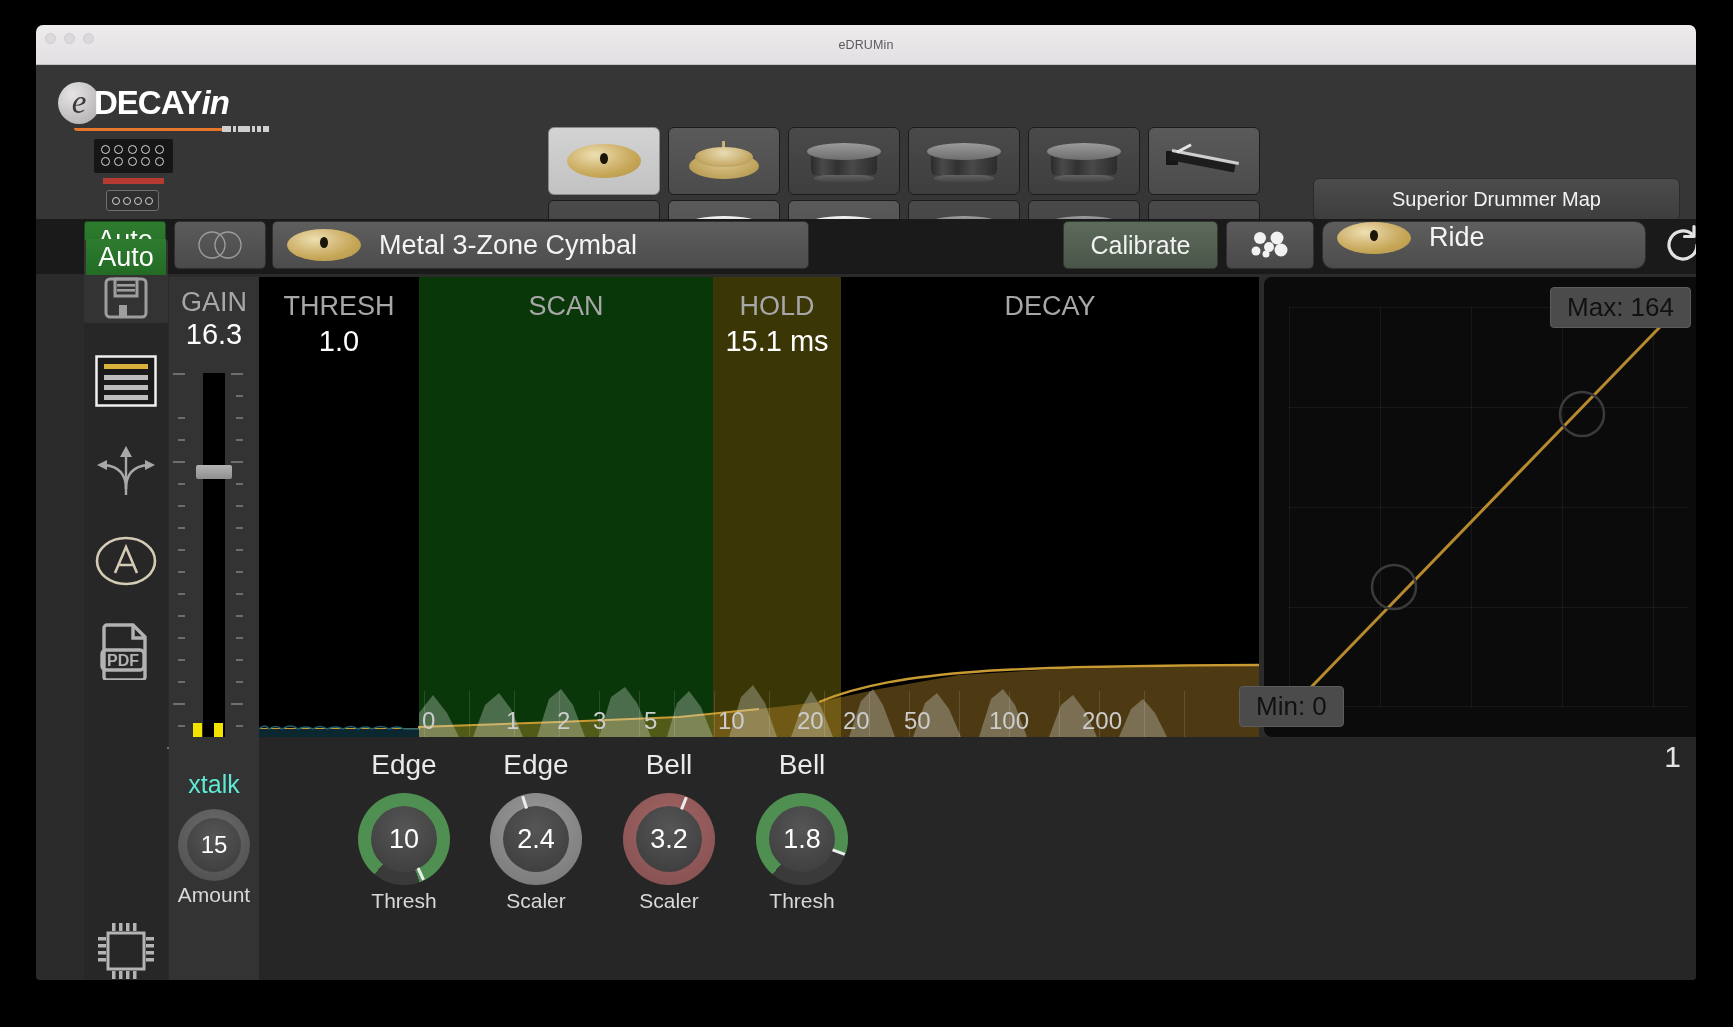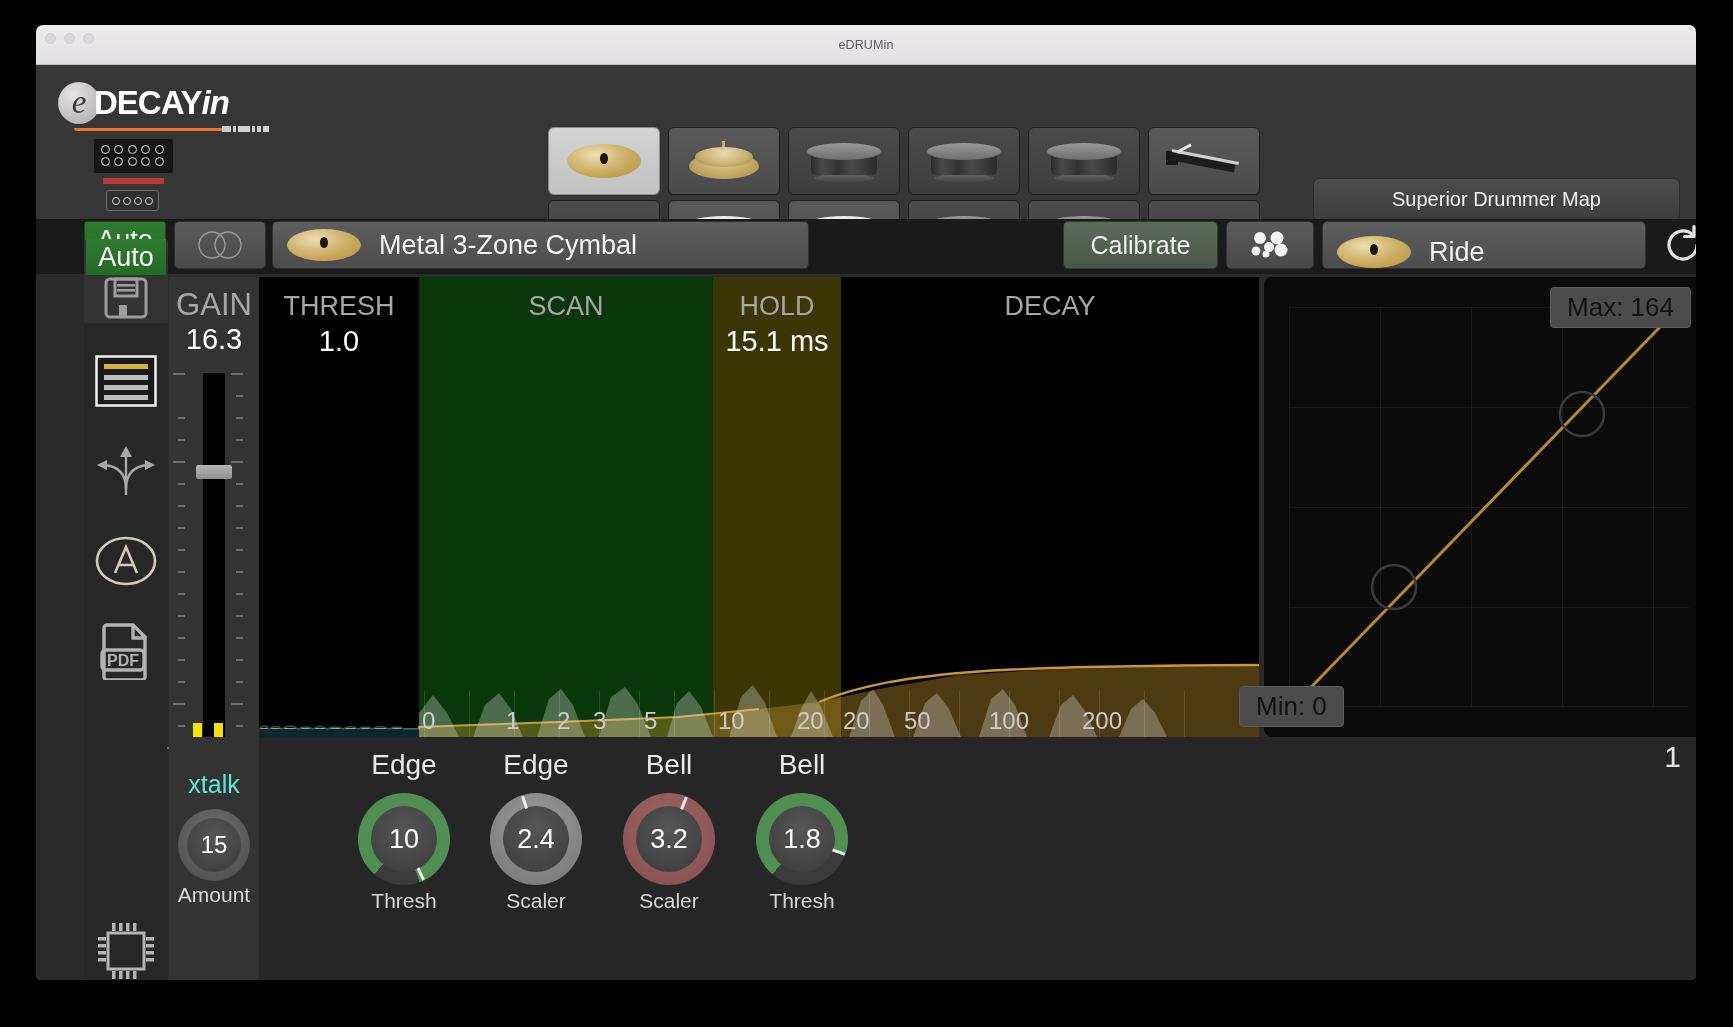--- a/index.html
+++ b/index.html
@@ -159,22 +159,22 @@
     background: linear-gradient(#5d6b5c,#495548); border:1px solid #32392f; border-radius: 5px;
     display:flex; align-items:center; justify-content:center; color:#f2f2f2; font-size:25px;
   }
   .tb-dots {
     position: absolute; left: 1190px; top: 2px; width: 88px; height: 48px;
     background: linear-gradient(#5b5b5b,#494949); border:1px solid #303030; border-radius: 5px;
     display:flex; align-items:center; justify-content:center;
   }
   .tb-zone {
     position: absolute; left: 1286px; top: 2px; width: 324px; height: 48px;
-    background: linear-gradient(#5e5e5e,#4c4c4c); border:1px solid #303030; border-radius: 5px;
-    display:flex; align-items:flex-end; padding-left: 14px; gap: 18px;
+    background: linear-gradient(#5e5e5e,#4c4c4c); border:1px solid #303030; border-radius: 11px;
+    display:flex; align-items:flex-start; padding-left: 14px; gap: 18px;
   }
   .tb-zone .name { font-size: 27px; color:#f4f4f4; }
   .tb-refresh {
     position: absolute; left: 1618px; top: 2px; width: 58px; height: 48px;
     display:flex; align-items:center; justify-content:center;
   }
 
   
   .rail {
     position: absolute; left: 48px; top: 215px; width: 84px; height: 765px;
@@ -207,21 +207,21 @@
     color: #a7a7a7; font-size: 27px;
   }
   .band-val {
     position:absolute; top: 48px; width: 100%; text-align:center;
     color: #fff; font-size: 29px;
   }
   .gain-col {
     position:absolute; left: 0; top: 0; width: 90px; height: 500px;
     background: #333;
   }
-  .gain-title { text-align:center; color:#a7a7a7; font-size:31px; padding-top:10px; }
+  .gain-title { text-align:center; color:#a7a7a7; font-size:27px; padding-top:10px; }
   .gain-val { text-align:center; color:#fff; font-size:29px; }
   .fader-track {
     position:absolute; left: 34px; top: 96px; width: 22px; height: 400px; background:#000;
   }
   .fader-knob {
     position:absolute; left: 27px; top: 188px; width: 36px; height: 14px;
     background: linear-gradient(#b4b4b4,#8f8f8f); border-radius: 2px;
   }
   .fader-ticks { position:absolute; top:96px; width: 12px; height: 400px; }
   .fader-ticks i { position:absolute; right:0; height: 2px; background:#6e6e6e; display:block; }

